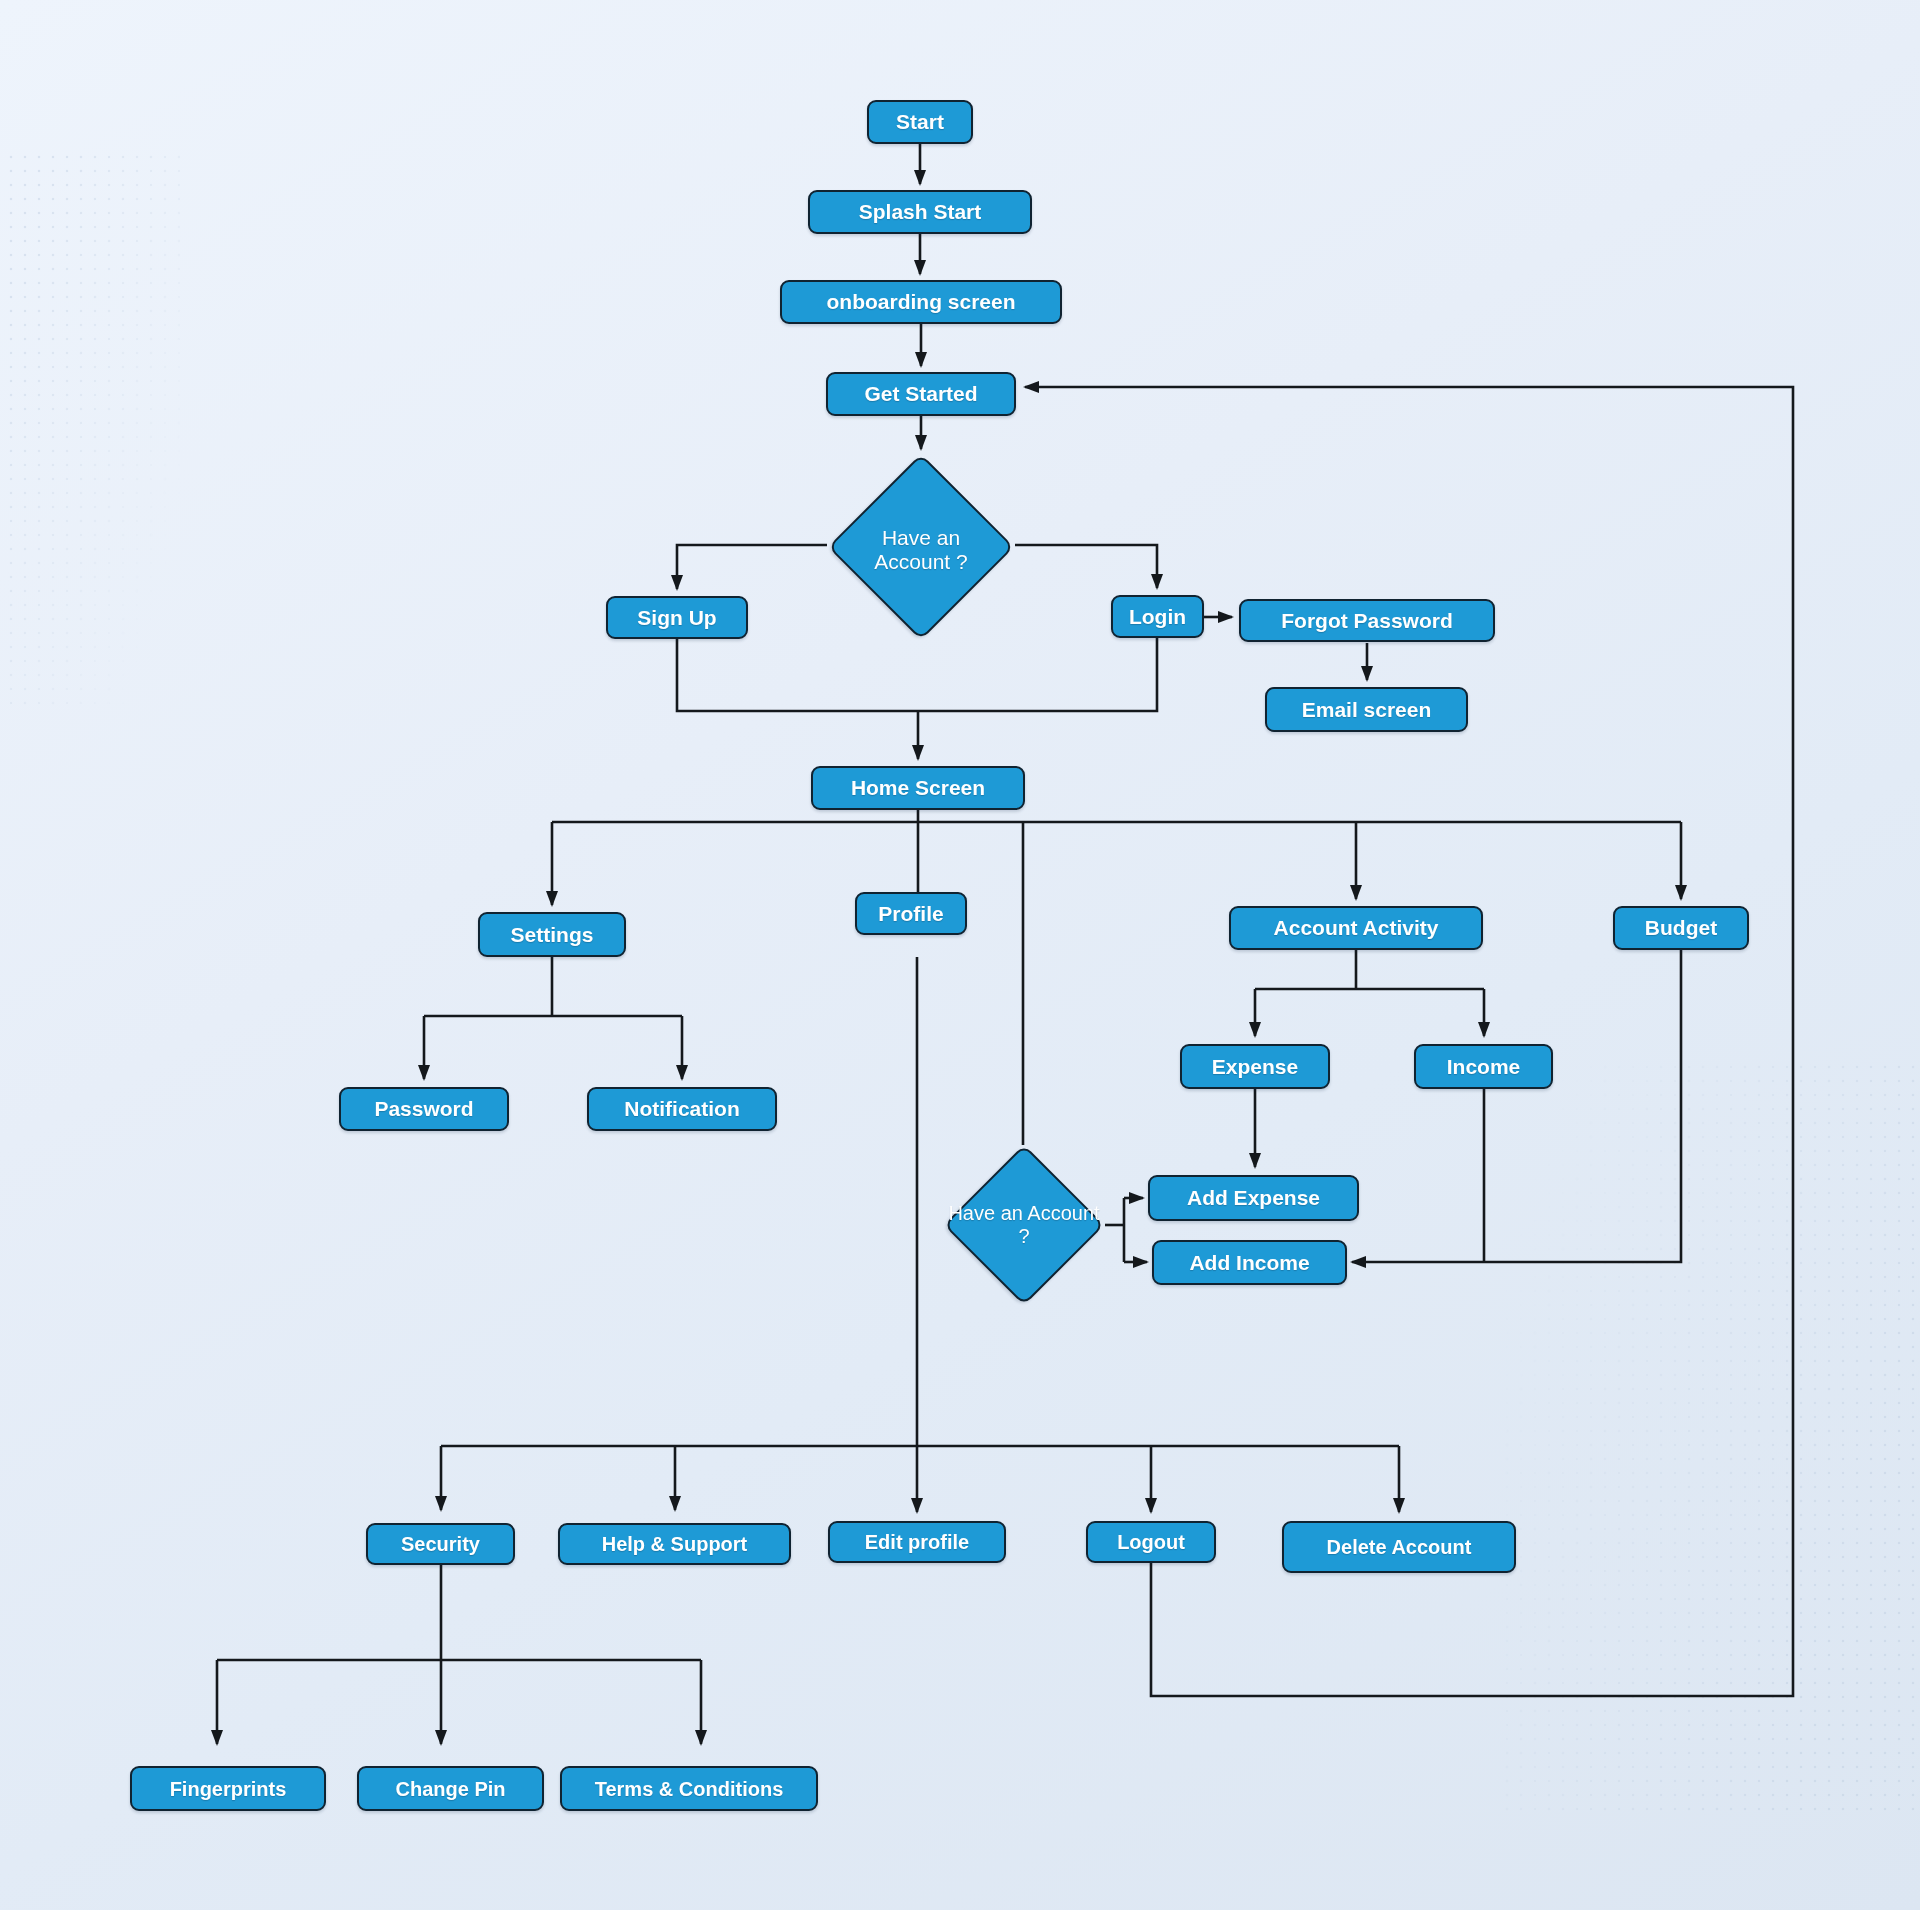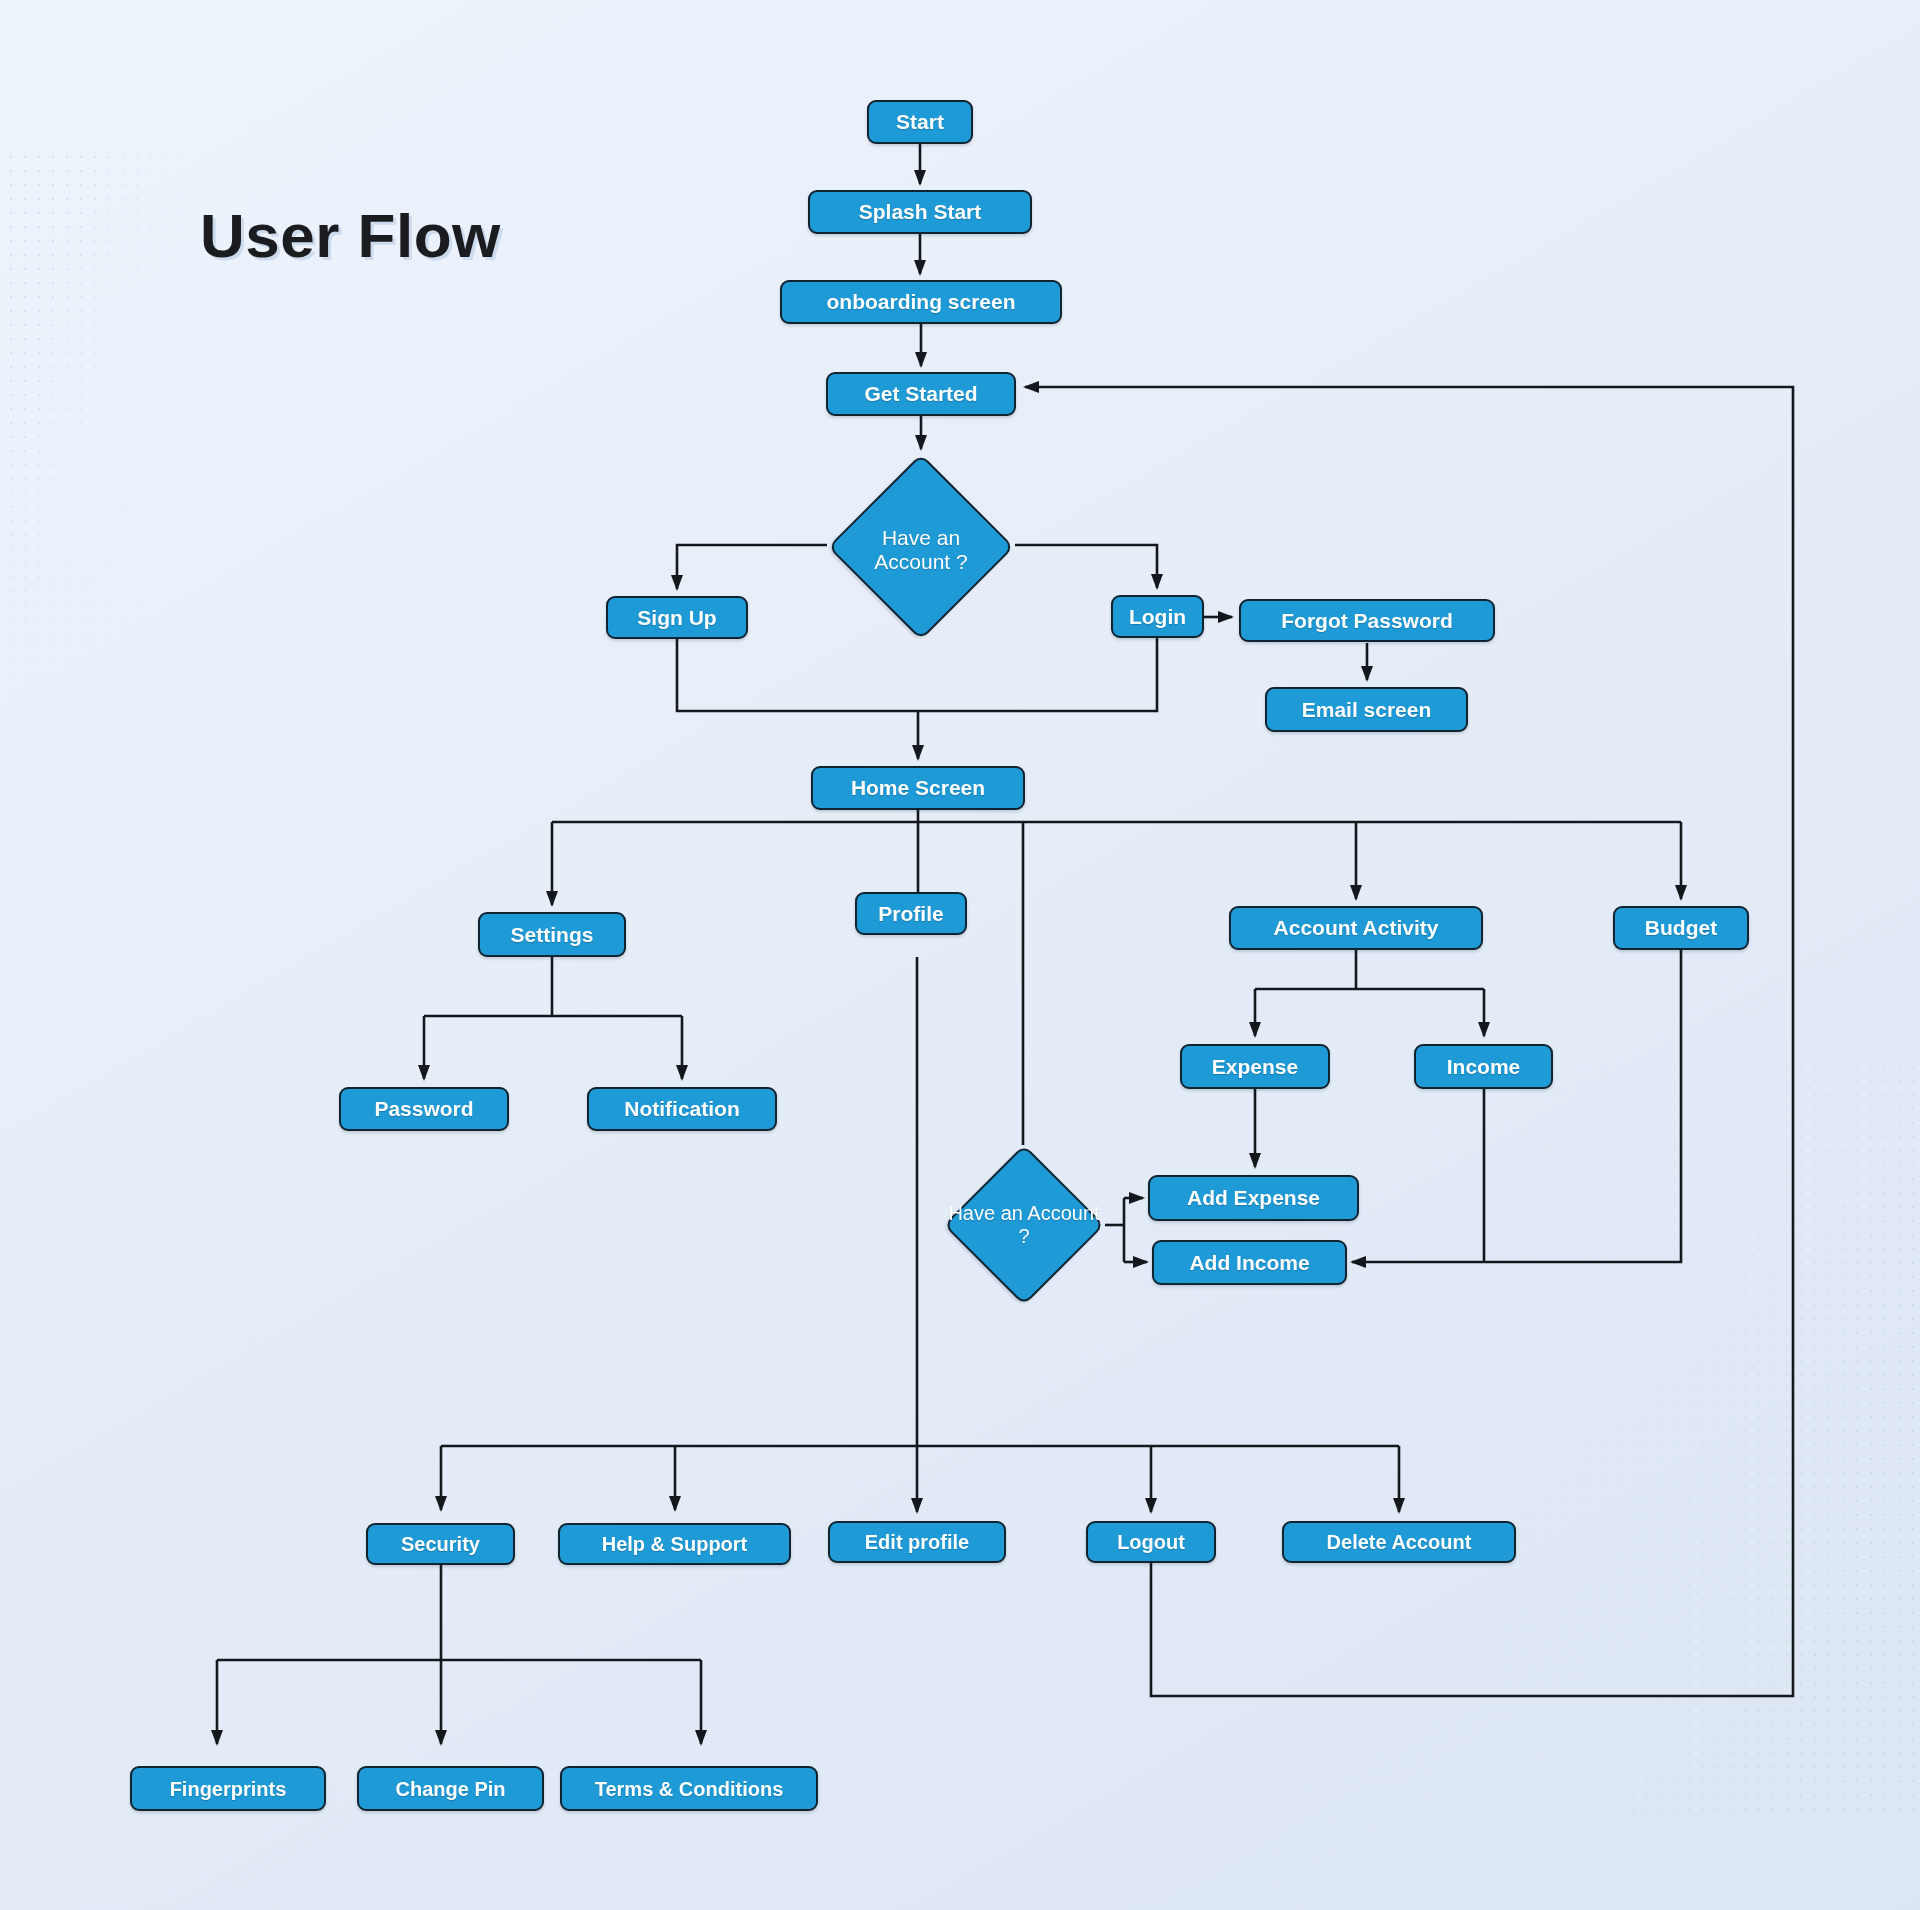--- a/index.html
+++ b/index.html
@@ -66,34 +66,33 @@
   #n-expense{left:1180px;top:1044px;width:150px;height:45px}
   #n-income{left:1414px;top:1044px;width:139px;height:45px}
   #d2{left:967px;top:1168px;width:114px;height:114px}
   #d2-label{left:947px;top:1172px;width:154px;height:106px;font-size:20px}
   #n-add-expense{left:1148px;top:1175px;width:211px;height:46px}
   #n-add-income{left:1152px;top:1240px;width:195px;height:45px}
   #n-security{left:366px;top:1523px;width:149px;height:42px;font-size:20px}
   #n-help-support{left:558px;top:1523px;width:233px;height:42px;font-size:20px}
   #n-edit-profile{left:828px;top:1521px;width:178px;height:42px;font-size:20px}
   #n-logout{left:1086px;top:1521px;width:130px;height:42px;font-size:20px}
-  #n-delete-account{left:1282px;top:1521px;width:234px;height:42px;font-size:20px}
+  #n-delete-account{left:1282px;top:1521px;width:234px;height:52px;font-size:20px}
   #n-fingerprints{left:130px;top:1766px;width:196px;height:45px;font-size:20px}
   #n-change-pin{left:357px;top:1766px;width:187px;height:45px;font-size:20px}
   #n-terms-conditions{left:560px;top:1766px;width:258px;height:45px;font-size:20px}
 </style>
 </head>
 <body>
 
 <div class="canvas">
 
   <div class="dots dots-tl"></div>
   <div class="dots dots-br"></div>
 
-  <div class="title">User Flow</div>
 
   <svg class="edges" width="1920" height="1910" viewBox="0 0 1920 1910">
     <defs>
       <marker id="arr" viewBox="0 0 16 12" refX="14" refY="6" markerWidth="16" markerHeight="12" markerUnits="userSpaceOnUse" orient="auto">
         <path d="M0,0 L16,6 L0,12 Z" fill="#14181c"></path>
       </marker>
     </defs>
     <polyline points="920,144 920,184" marker-end="url(#arr)"></polyline>
     <polyline points="920,234 920,274" marker-end="url(#arr)"></polyline>
     <polyline points="921,324 921,366" marker-end="url(#arr)"></polyline>

